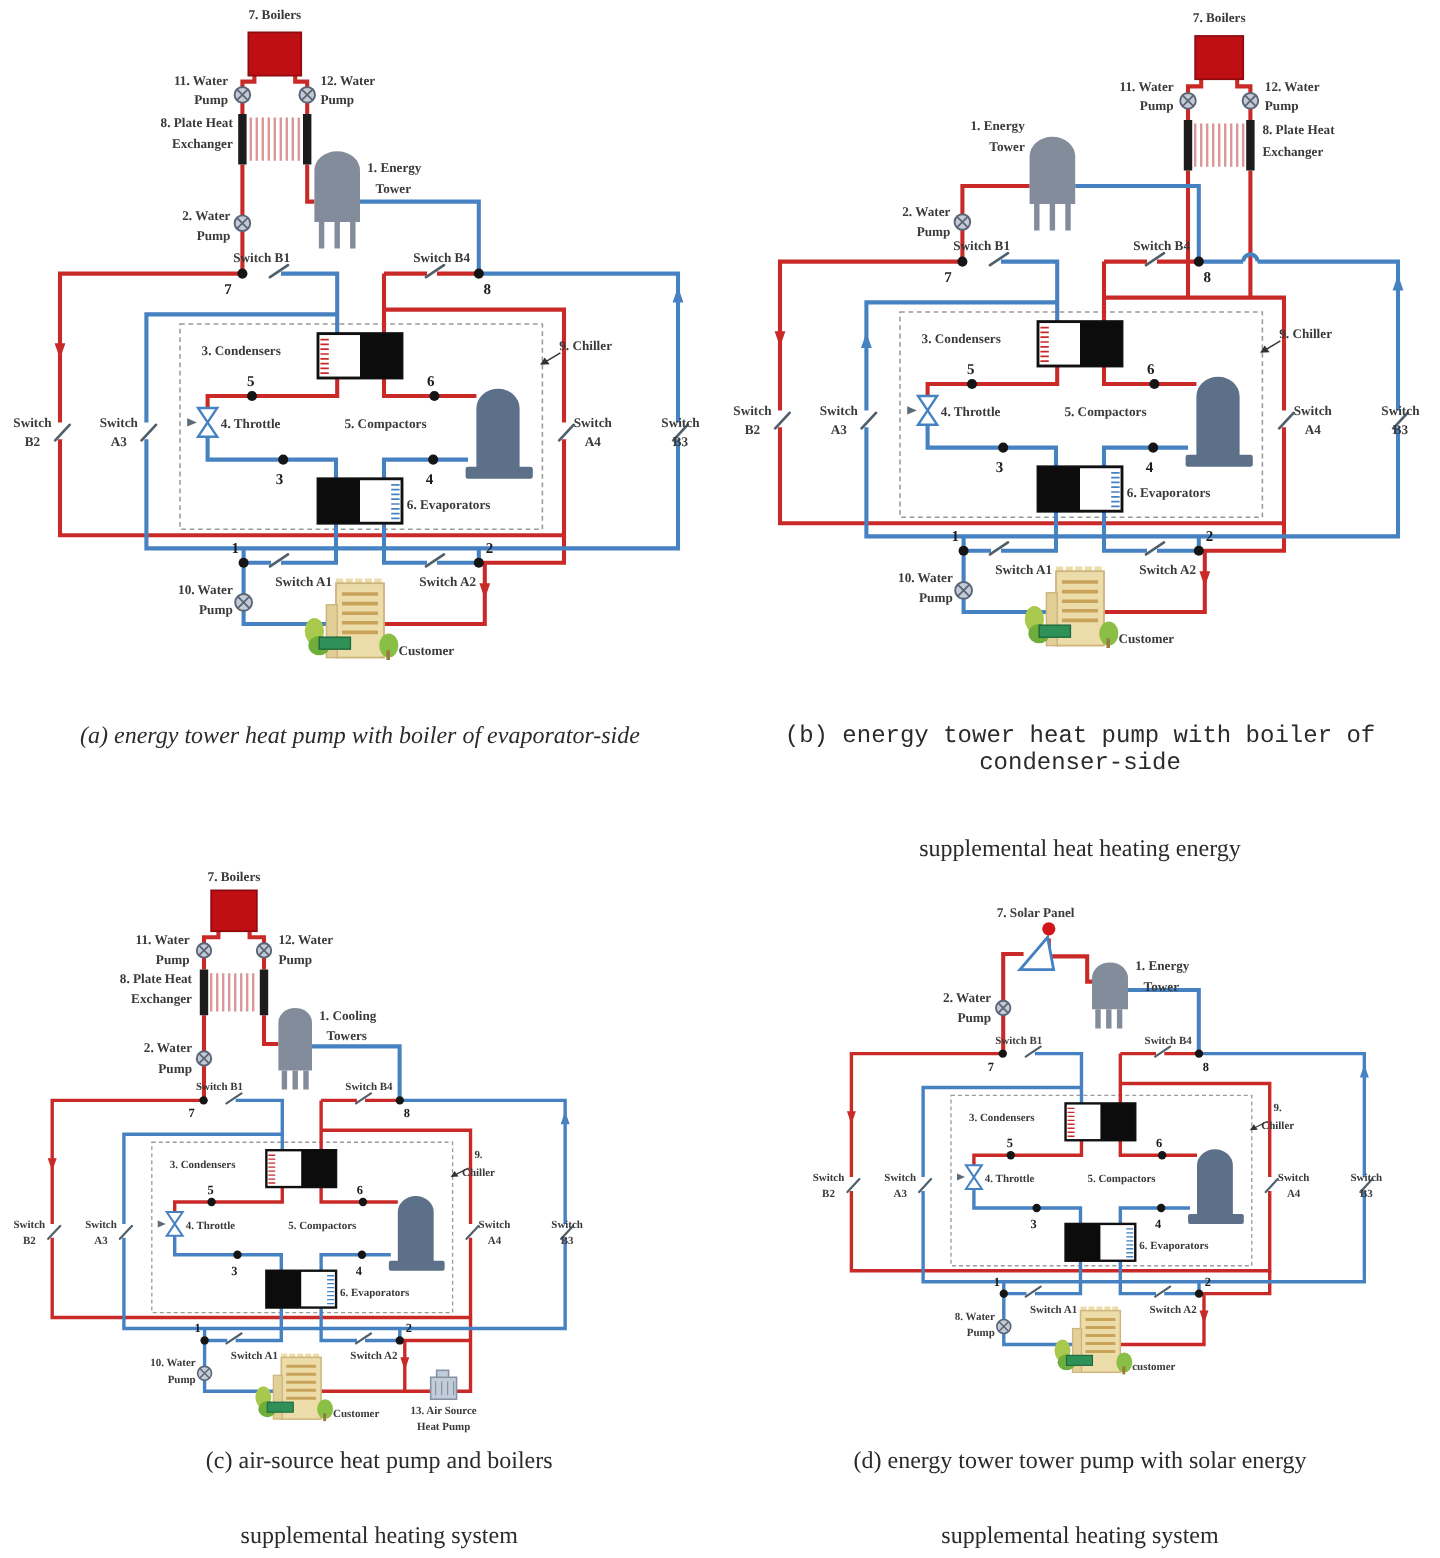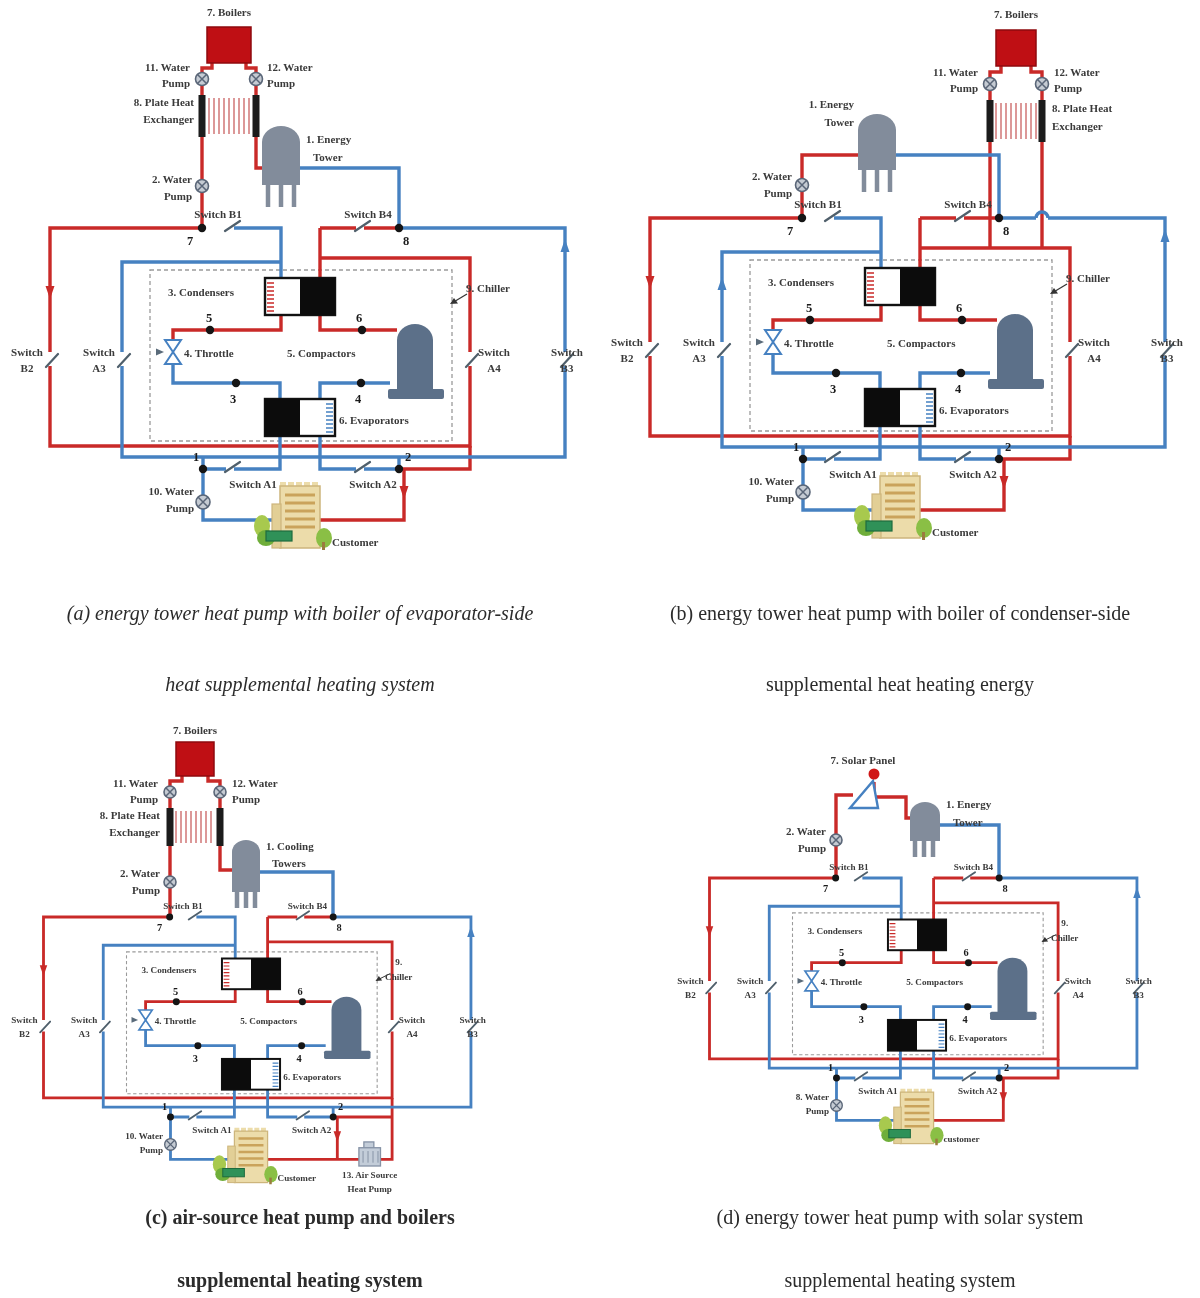--- a/index.html
+++ b/index.html
@@ -294,25 +294,24 @@
     <text x="373" y="260" text-anchor="middle">Switch A2</text>
     <text x="194" y="267" text-anchor="end">10. Water</text>
     <text x="194" y="284" text-anchor="end">Pump</text>
     <text x="332" y="318">Customer</text>
   </g>
 </svg>
 </div>
 
 <div class="caption" style="left:0;top:596px;font-style:italic;">
   <div style="margin-top:6px;">(a) energy tower heat pump with boiler of evaporator-side</div>
-  <div style="margin-top:48px;">heat supplemental heating system</div>
 </div>
 
 <div class="caption" style="left:600px;top:596px;">
-  <div style="margin-top:6px;">(b) energy tower heat pump with boiler of condenser-side</div>
+  <div style="margin-top:6px;font-family:Liberation Mono, monospace;">(b) energy tower heat pump with boiler of condenser-side</div>
   <div style="margin-top:48px;">supplemental heat heating energy</div>
 </div>
 
 <div class="panel" style="left:0;top:720px;">
 <svg width="600" height="478" viewBox="0 0 600 478">
   <path class="pipe-r" d="M182,56 V61 H170 V88 M208,56 V61 H220 V88 M170,126 V197 M220,126 V150 H232"></path>
   <path class="pipe-b" d="M260,152 H333 V197"></path>
   <rect class="boiler" x="176" y="22" width="38" height="34"></rect>
   <path class="hxstripe" d="M176,91 V123 M181,91 V123 M186,91 V123 M191,91 V123 M196,91 V123 M201,91 V123 M206,91 V123 M211,91 V123"></path>
   <path class="hxbar" d="M170,88 V126 M220,88 V126"></path>
@@ -550,23 +549,23 @@
     <text class="num" x="408" y="233" text-anchor="middle">2</text>
     <text x="253" y="260" text-anchor="middle">Switch A1</text>
     <text x="373" y="260" text-anchor="middle">Switch A2</text>
     <text x="194" y="267" text-anchor="end">8. Water</text>
     <text x="194" y="284" text-anchor="end">Pump</text>
     <text x="332" y="318">customer</text>
   </g>
 </svg>
 </div>
 
-<div class="caption" style="left:0;top:1200px;font-weight:bold;">
+<div class="caption" style="left:16px;top:1200px;">
   <div style="margin-top:6px;">(c) air-source heat pump and boilers</div>
   <div style="margin-top:40px;">supplemental heating system</div>
 </div>
 
 <div class="caption" style="left:600px;top:1200px;">
-  <div style="margin-top:6px;">(d) energy tower heat pump with solar system</div>
+  <div style="margin-top:6px;">(d) energy tower tower pump with solar energy</div>
   <div style="margin-top:40px;">supplemental heating system</div>
 </div>
 
 </div>
 
 </body></html>

